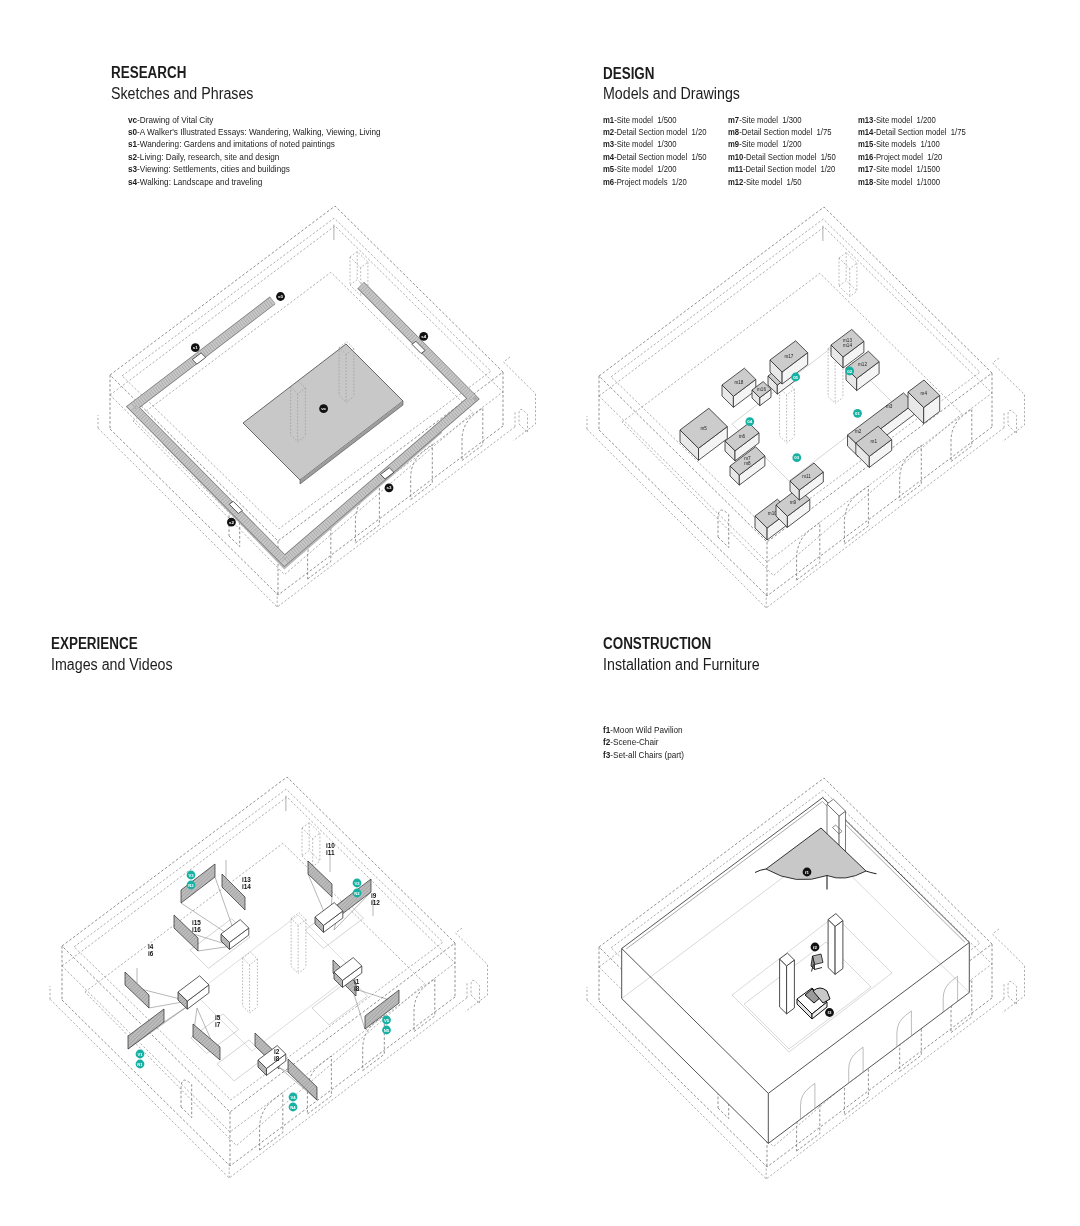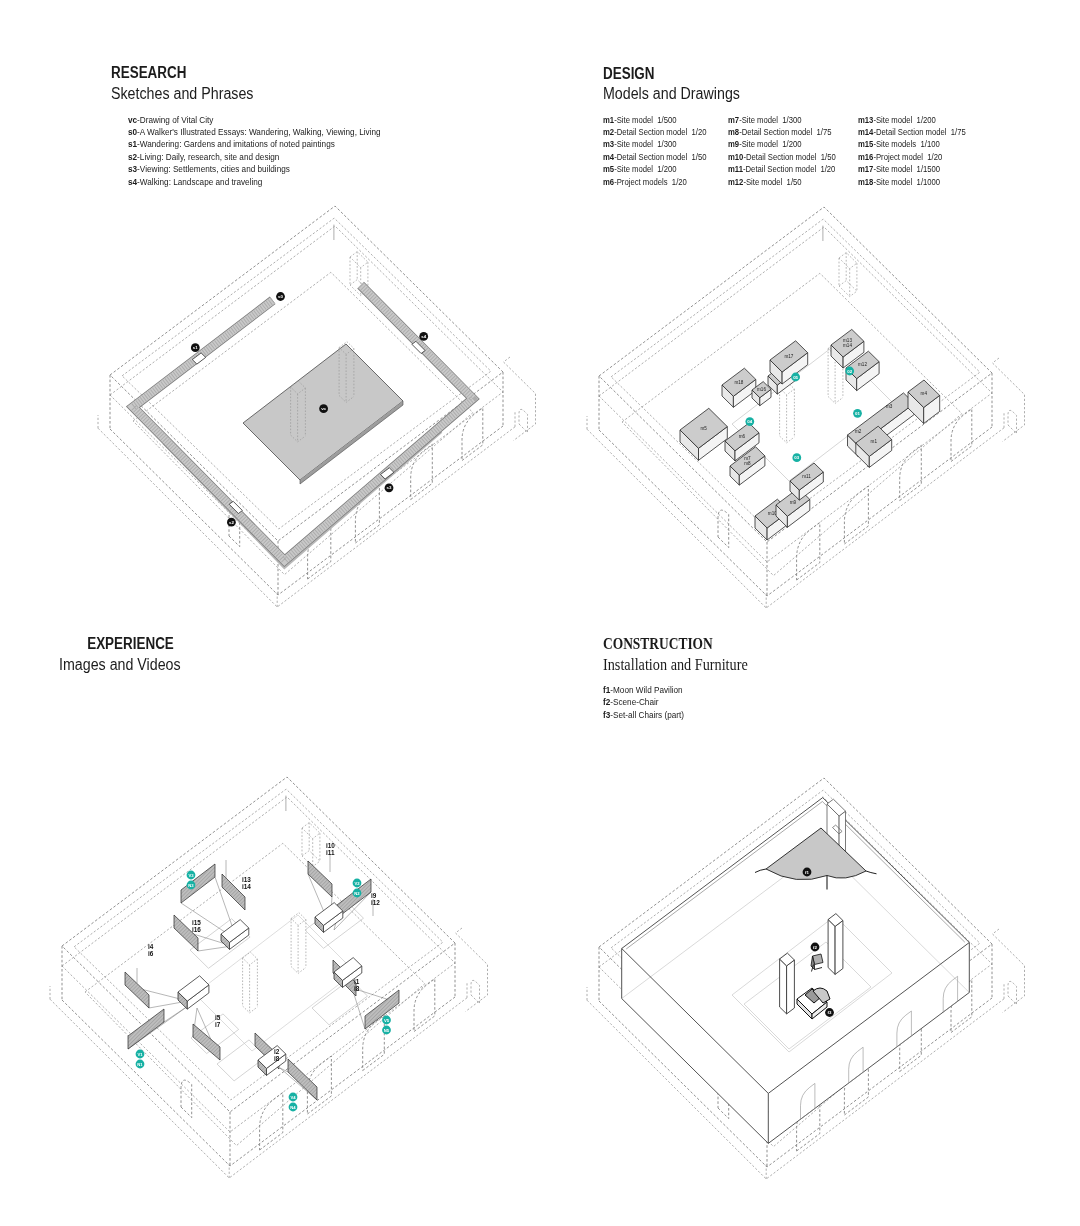--- a/index.html
+++ b/index.html
@@ -50,31 +50,31 @@
 </div>
 <div class="abs leg legd" style="left:858px;top:114.5px;">
 <div class="ll"><b>m13</b>-Site model&nbsp; 1/200</div>
 <div class="ll"><b>m14</b>-Detail Section model&nbsp; 1/75</div>
 <div class="ll"><b>m15</b>-Site models&nbsp; 1/100</div>
 <div class="ll"><b>m16</b>-Project model&nbsp; 1/20</div>
 <div class="ll"><b>m17</b>-Site model&nbsp; 1/1500</div>
 <div class="ll"><b>m18</b>-Site model&nbsp; 1/1000</div>
 </div>
 
-<div class="abs" style="left:59px;top:635px;text-align:right;">
+<div class="abs" style="left:51px;top:635px;">
     <div class="title">EXPERIENCE</div>
     <div class="sub" style="margin-top:2.5px;">Images and Videos</div>
   </div>
 
-<div class="abs" style="left:603px;top:635px;font-family:Liberation Serif, serif;">
+<div class="abs" style="left:603px;top:635px;">
     <div class="title">CONSTRUCTION</div>
     <div class="sub" style="margin-top:2.5px;">Installation and Furniture</div>
   </div>
 
-<div class="abs leg" style="left:603px;top:685px;">
+<div class="abs leg" style="left:603px;top:725px;">
 <div class="ll"><b>f1</b>-Moon Wild Pavilion</div>
 <div class="ll"><b>f2</b>-Scene-Chair</div>
 <div class="ll"><b>f3</b>-Set-all Chairs (part)</div>
 </div>
 <svg width="1080" height="1226" viewBox="0 0 1080 1226">
 <defs>
       <pattern id="scr" patternUnits="userSpaceOnUse" width="2.6" height="2.6" patternTransform="rotate(45)">
         <rect width="2.6" height="2.6" fill="#bdbdbd"></rect>
         <path d="M0 0 V2.6" stroke="#8e8e8e" stroke-width="0.9"></path>
       </pattern>

